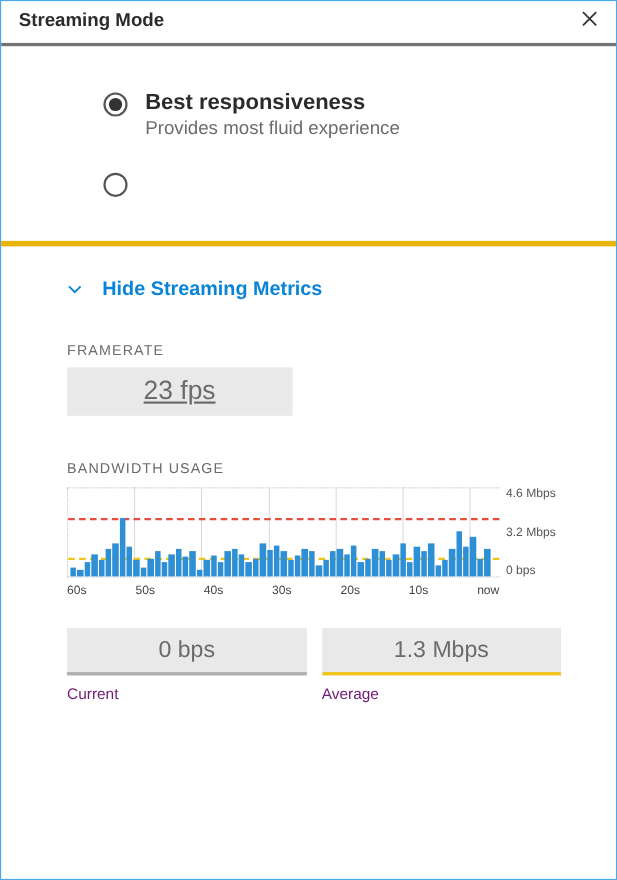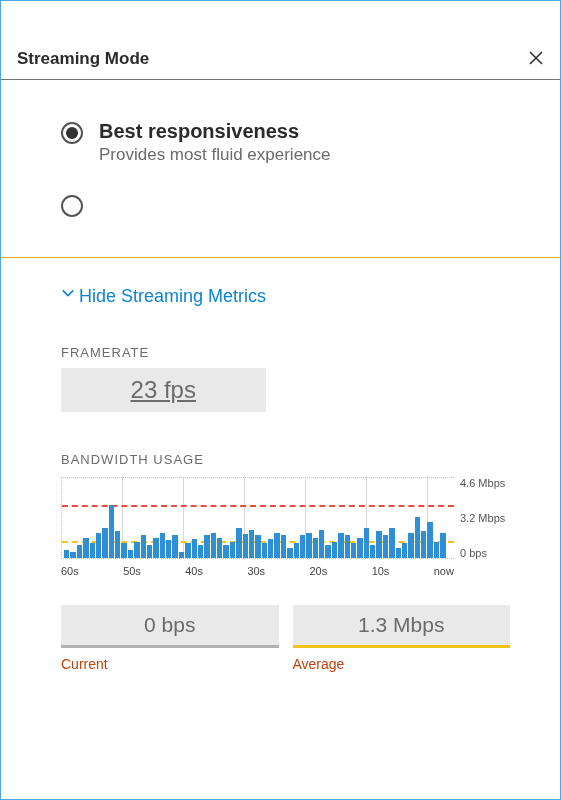--- a/index.html
+++ b/index.html
@@ -8,32 +8,31 @@
     font-family: "Segoe UI", Arial, sans-serif;
     background: #fff;
     color: #333;
     border: 1px solid #4aa8e8;
   }
   .titlebar {
     display: flex;
     justify-content: space-between;
     align-items: center;
     padding: 8px 16px 10px 16px;
-    border-bottom: 1px solid #737373;
-    margin-top: 40px;
+    border-bottom: 3px solid #737373;
   }
   .titlebar .title {
     font-size: 17px;
     font-weight: 600;
     color: #2b2b2b;
   }
   .close-icon { font-size: 20px; color: #333; cursor: pointer; line-height: 1; }
   .section-options {
-    padding: 40px 50px 40px 60px;
-    border-bottom: 1px solid #eab308;
+    padding: 40px 50px 40px 93px;
+    border-bottom: 5px solid #eab308;
   }
   .radio-row {
     display: flex;
     align-items: flex-start;
     gap: 16px;
     margin-bottom: 28px;
     cursor: pointer;
   }
   .radio-row:last-child { margin-bottom: 0; }
   .radio-outer {
@@ -55,24 +54,25 @@
     color: #2b2b2b;
   }
   .radio-sub {
     font-size: 17px;
     color: #6b6b6b;
     margin-top: 2px;
   }
   .metrics-section { padding: 28px 50px 30px 60px; }
   .toggle-row {
     display: flex;
-    gap: 4px;
+    align-items: center;
+    gap: 18px;
     color: #0a84d6;
     font-size: 18px;
-    font-weight: 400;
+    font-weight: 700;
     cursor: pointer;
     margin-bottom: 38px;
   }
   .chev { width: 14px; height: 14px; }
   .stats-row {
     display: flex;
     gap: 40px;
     margin-bottom: 40px;
   }
   .stat-block { flex: 1; }
@@ -155,21 +155,21 @@
     font-size: 21px;
     text-align: center;
     padding: 8px 0;
     border-bottom: 3px solid;
   }
   .bw-val.gray { border-color: #b0b0b0; }
   .bw-val.yellow { border-color: #f0c419; }
   .bw-val.red { border-color: #e74c3c; }
   .bw-name {
     font-size: 14px;
-    color: #c2410c;
+    color: #701a75;
     margin-top: 8px;
   }
 </style>
 </head>
 <body>
 
 <div class="titlebar">
   <div class="title">Streaming Mode</div>
   <div class="close-icon">
     <svg viewBox="0 0 16 16" width="16" height="16">

